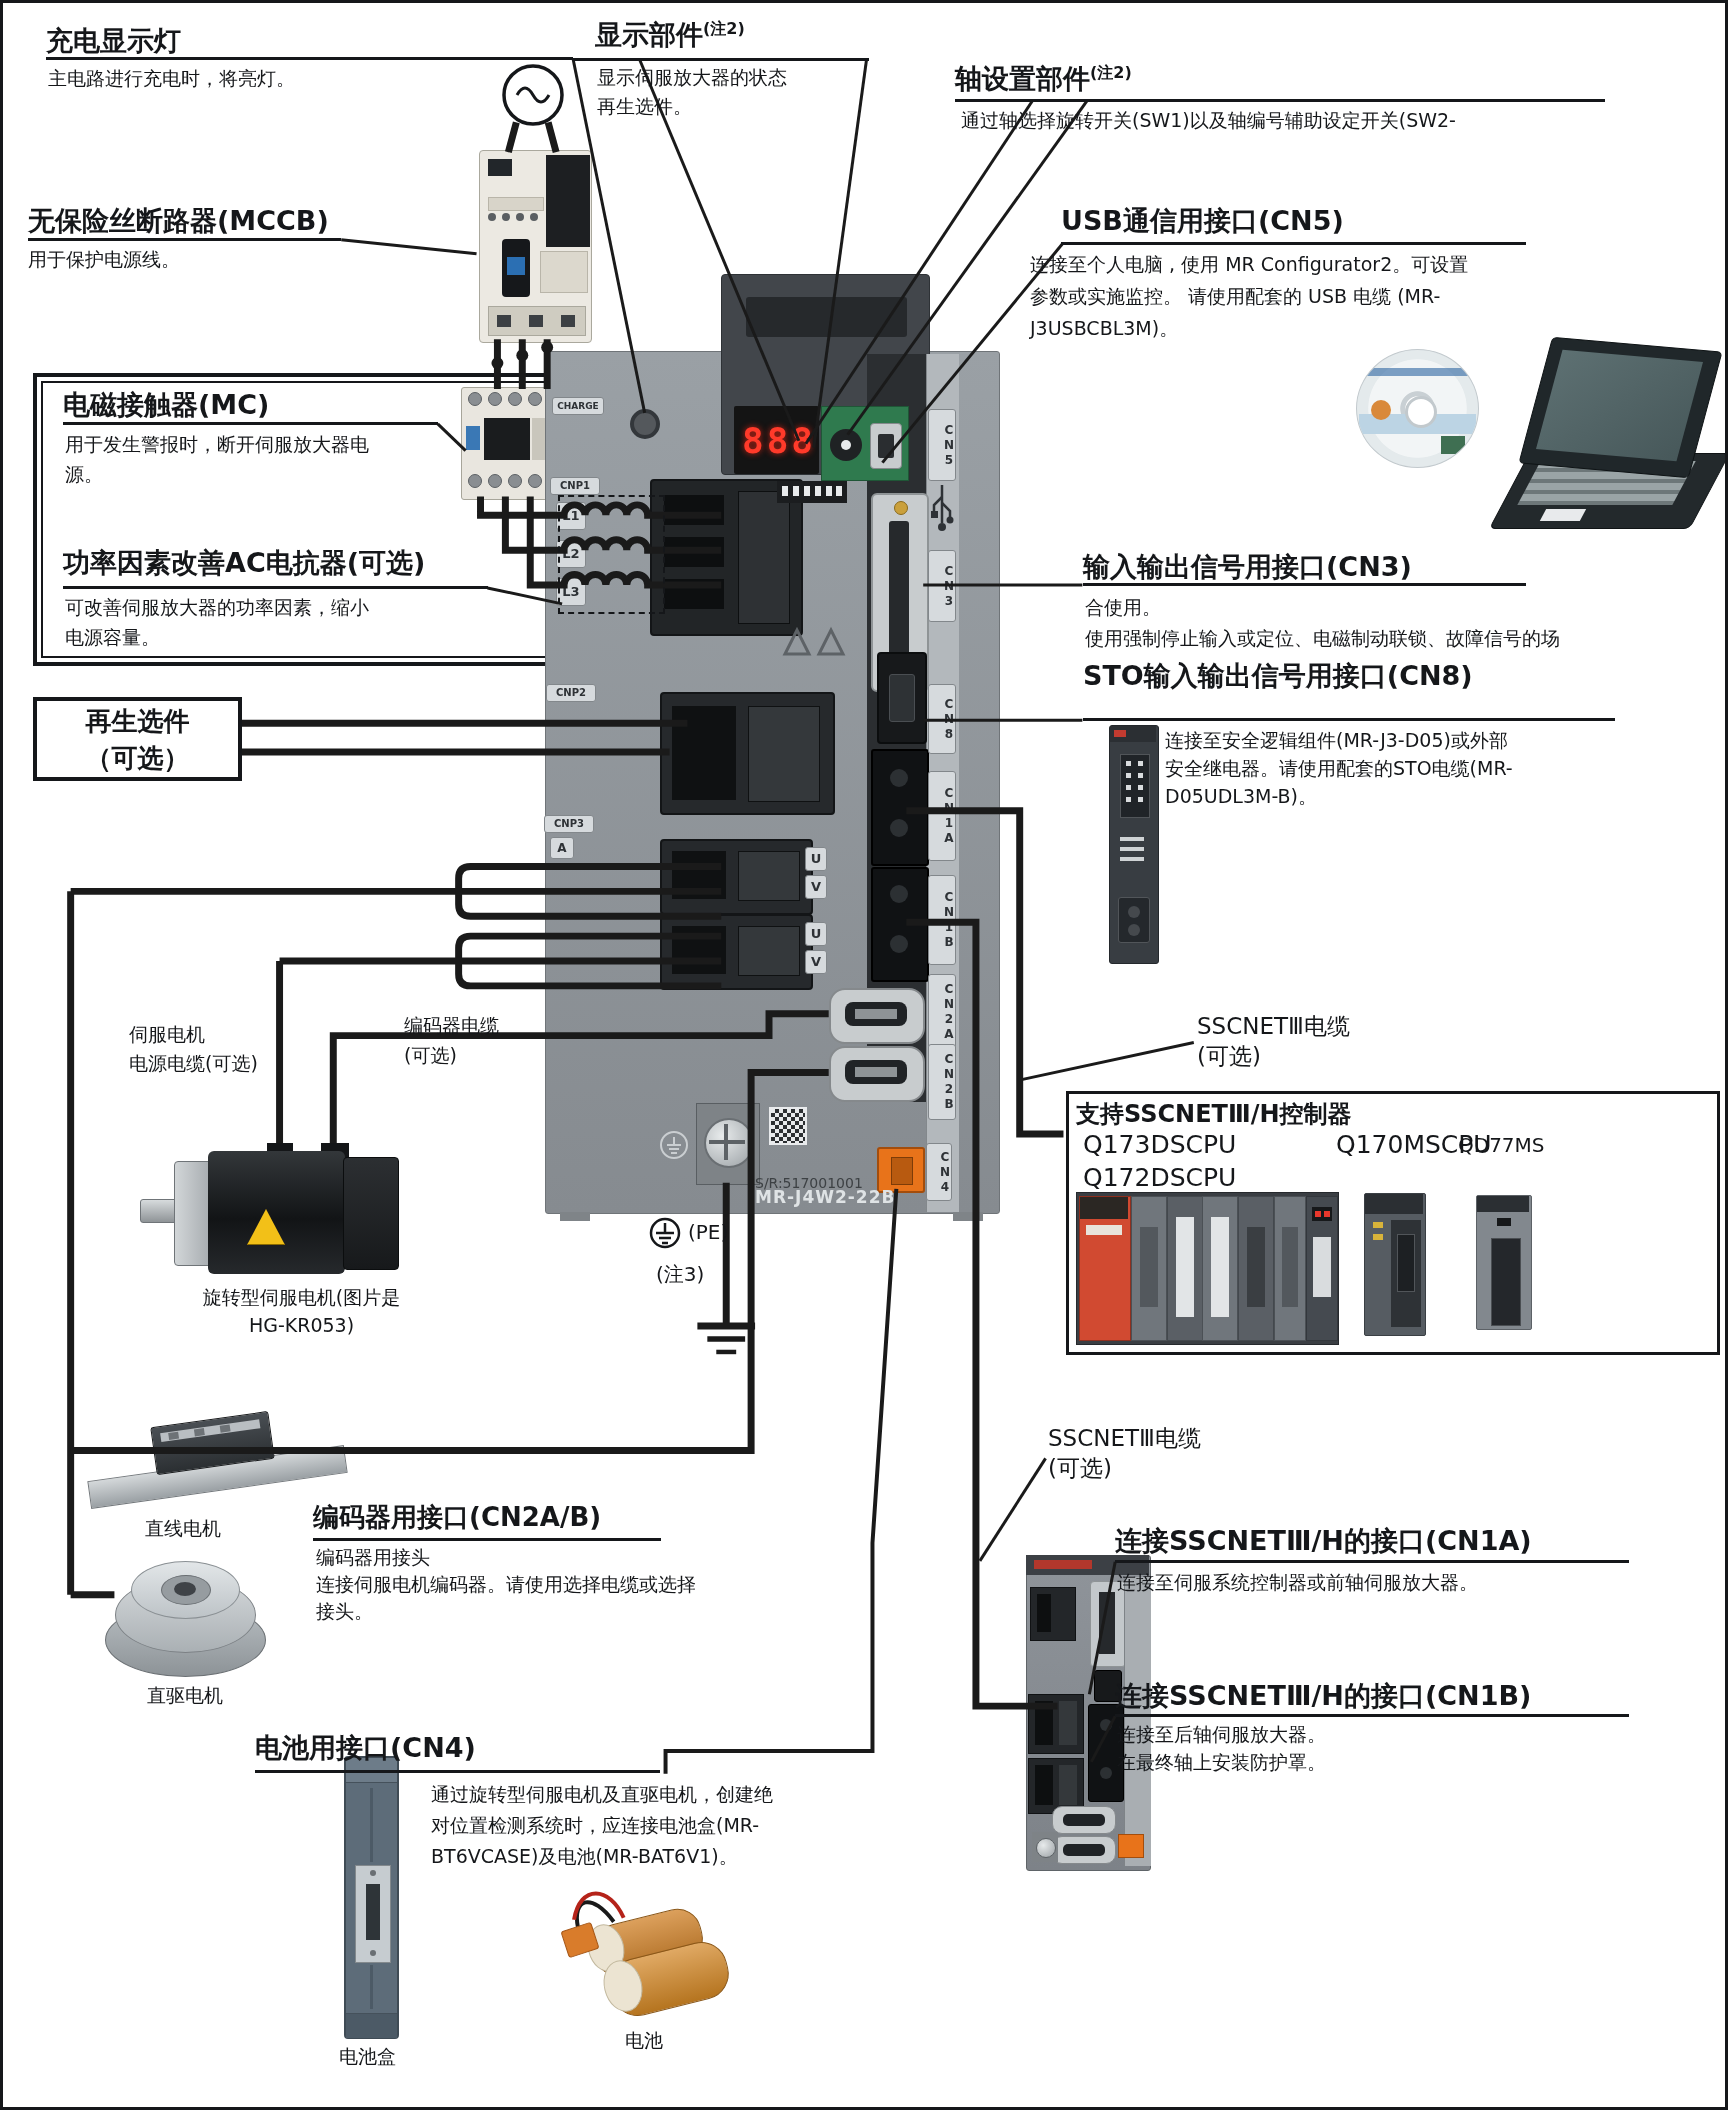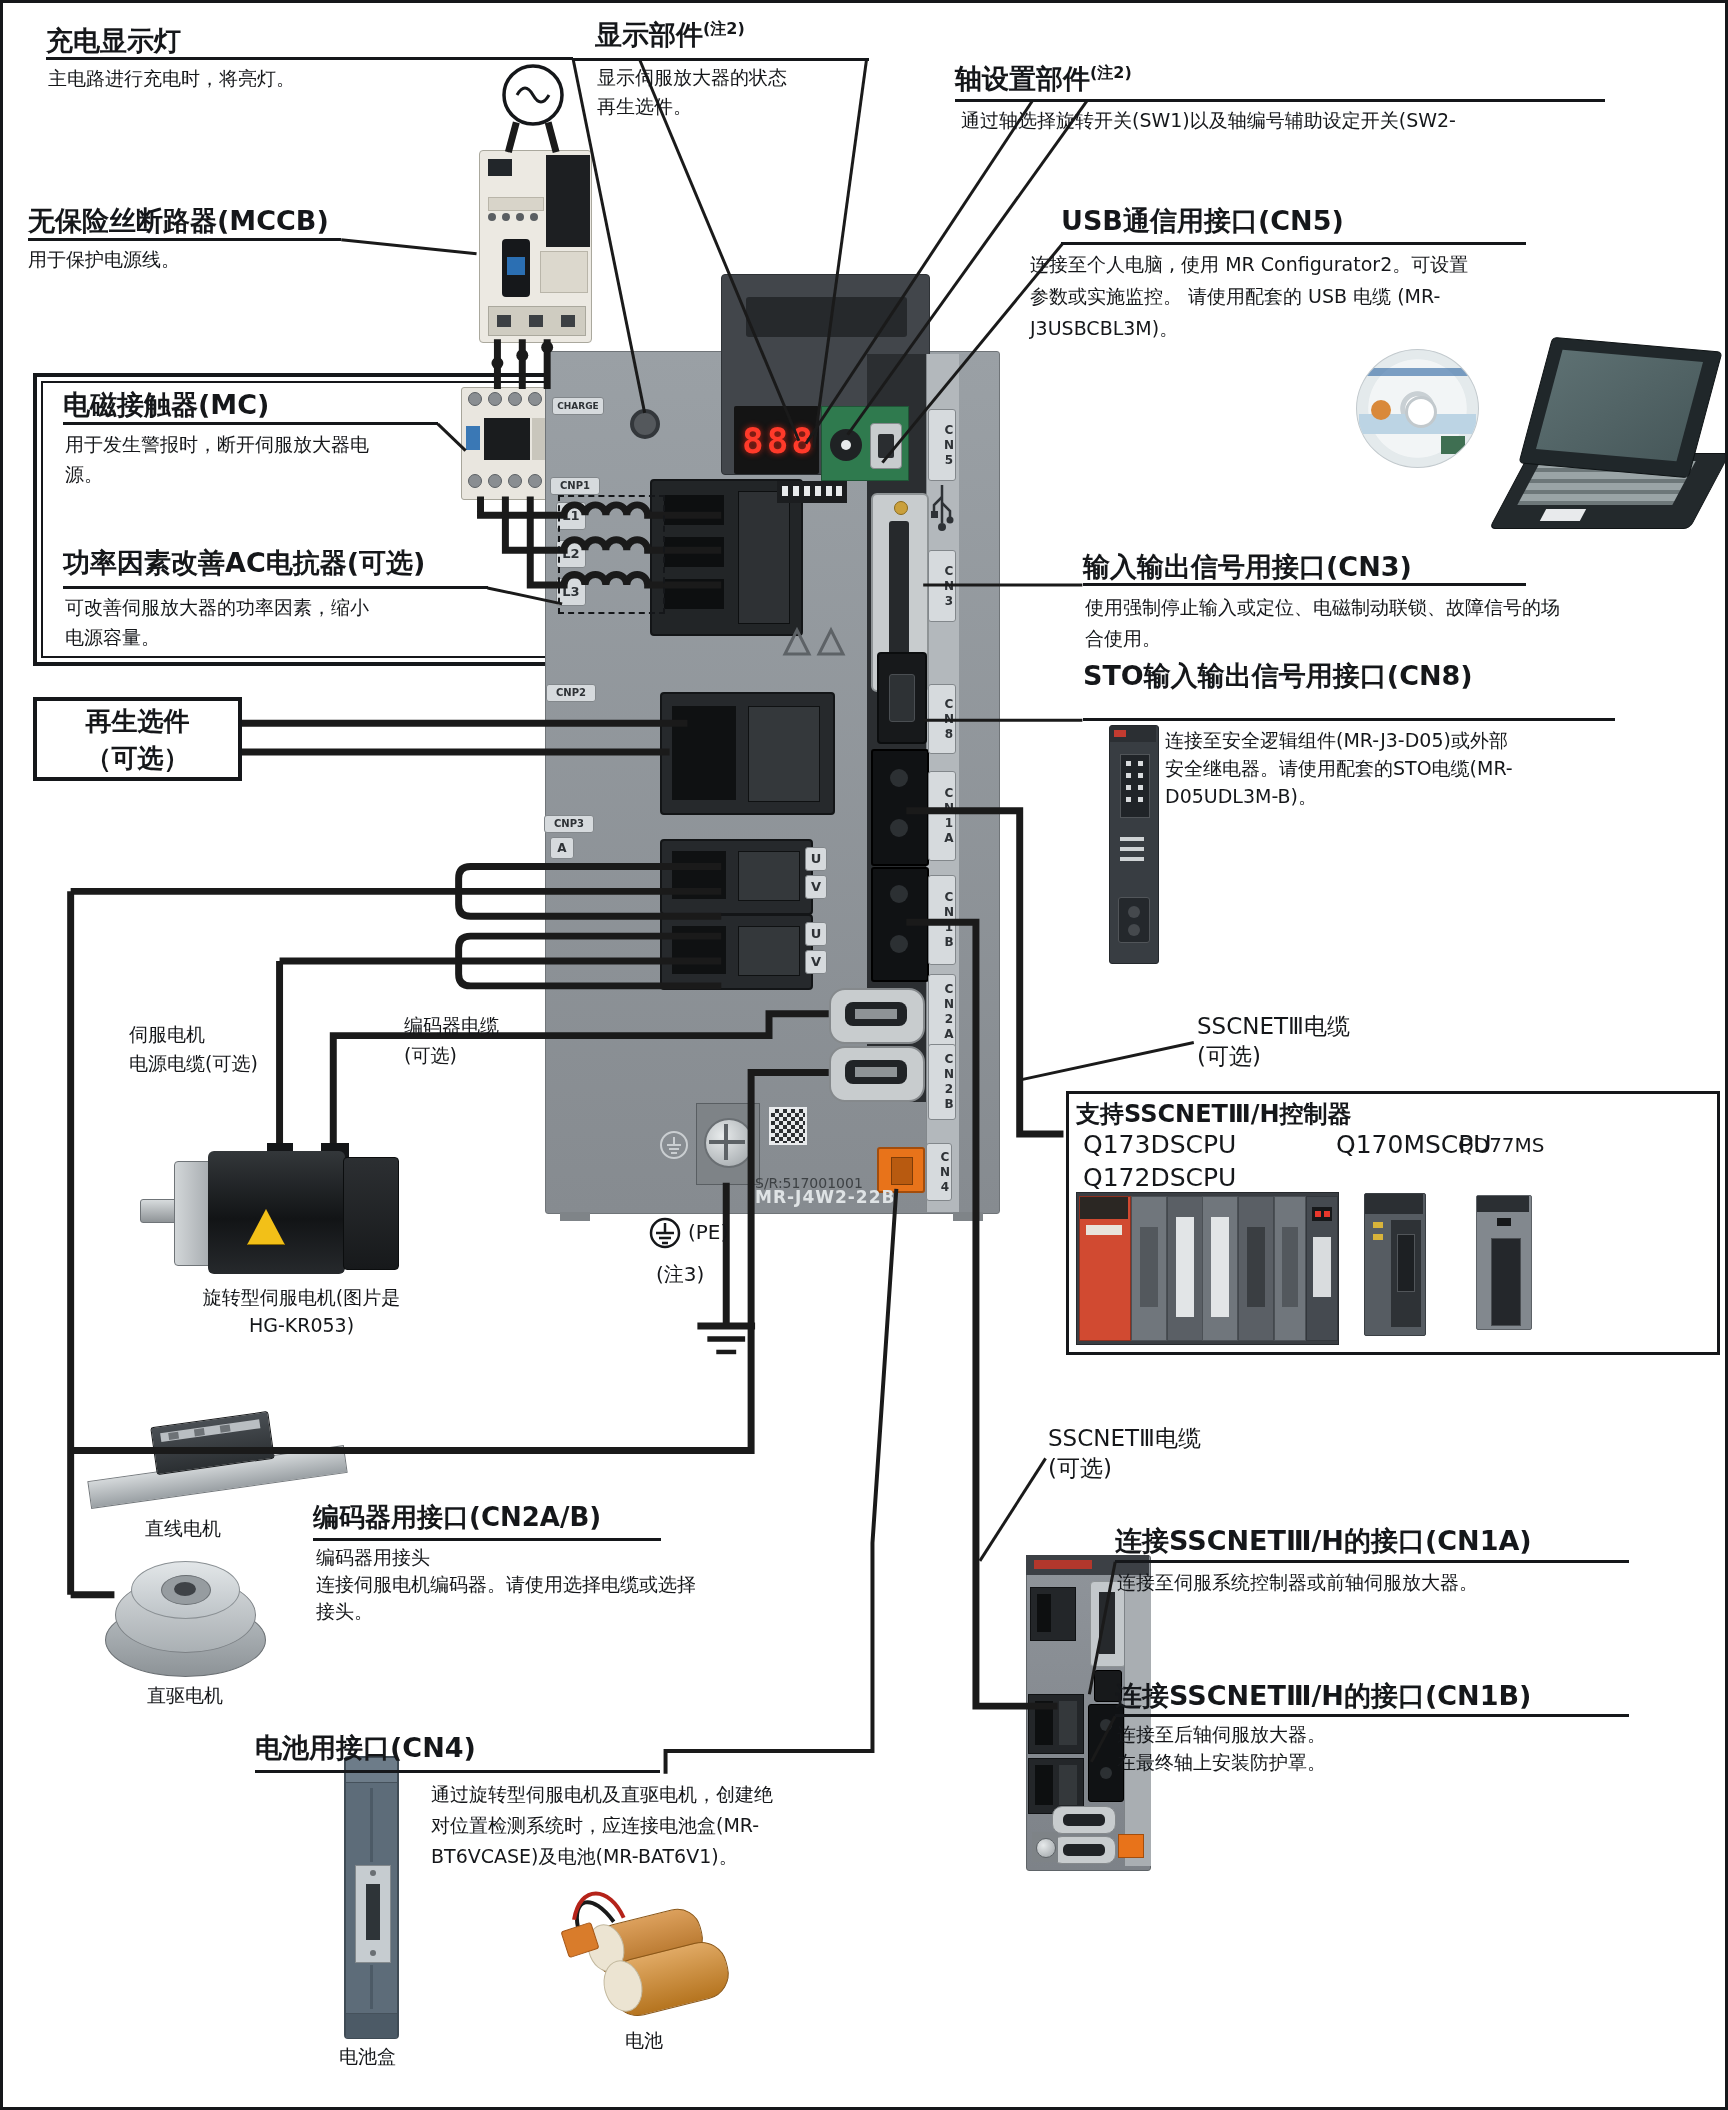--- a/index.html
+++ b/index.html
@@ -68,22 +68,22 @@
   <div class="ul" style="left:1058px;top:239px;width:465px"></div>
   <div class="b" style="left:1027px;top:245px;line-height:32px">
     <div>连接至个人电脑 , 使用 MR Configurator2。可设置</div>
     <div>参数或实施监控。 请使用配套的 USB 电缆 (MR-</div>
     <div>J3USBCBL3M)。</div>
   </div>
 
   <div class="t" style="left:1080px;top:546px">输入输出信号用接口(CN3)</div>
   <div class="ul" style="left:1080px;top:580px;width:443px"></div>
   <div class="b" style="left:1082px;top:589px;line-height:31px">
+    <div>合使用。</div>
     <div>使用强制停止输入或定位、电磁制动联锁、故障信号的场</div>
-    <div>合使用。</div>
   </div>
 
   <div class="t" style="left:1080px;top:655px">STO输入输出信号用接口(CN8)</div>
   <div class="ul" style="left:1080px;top:715px;width:532px"></div>
   <div class="b" style="left:1162px;top:723px;line-height:28px">
     <div>连接至安全逻辑组件(MR-J3-D05)或外部</div>
     <div>安全继电器。请使用配套的STO电缆(MR-</div>
     <div>D05UDL3M-B)。</div>
   </div>
 

